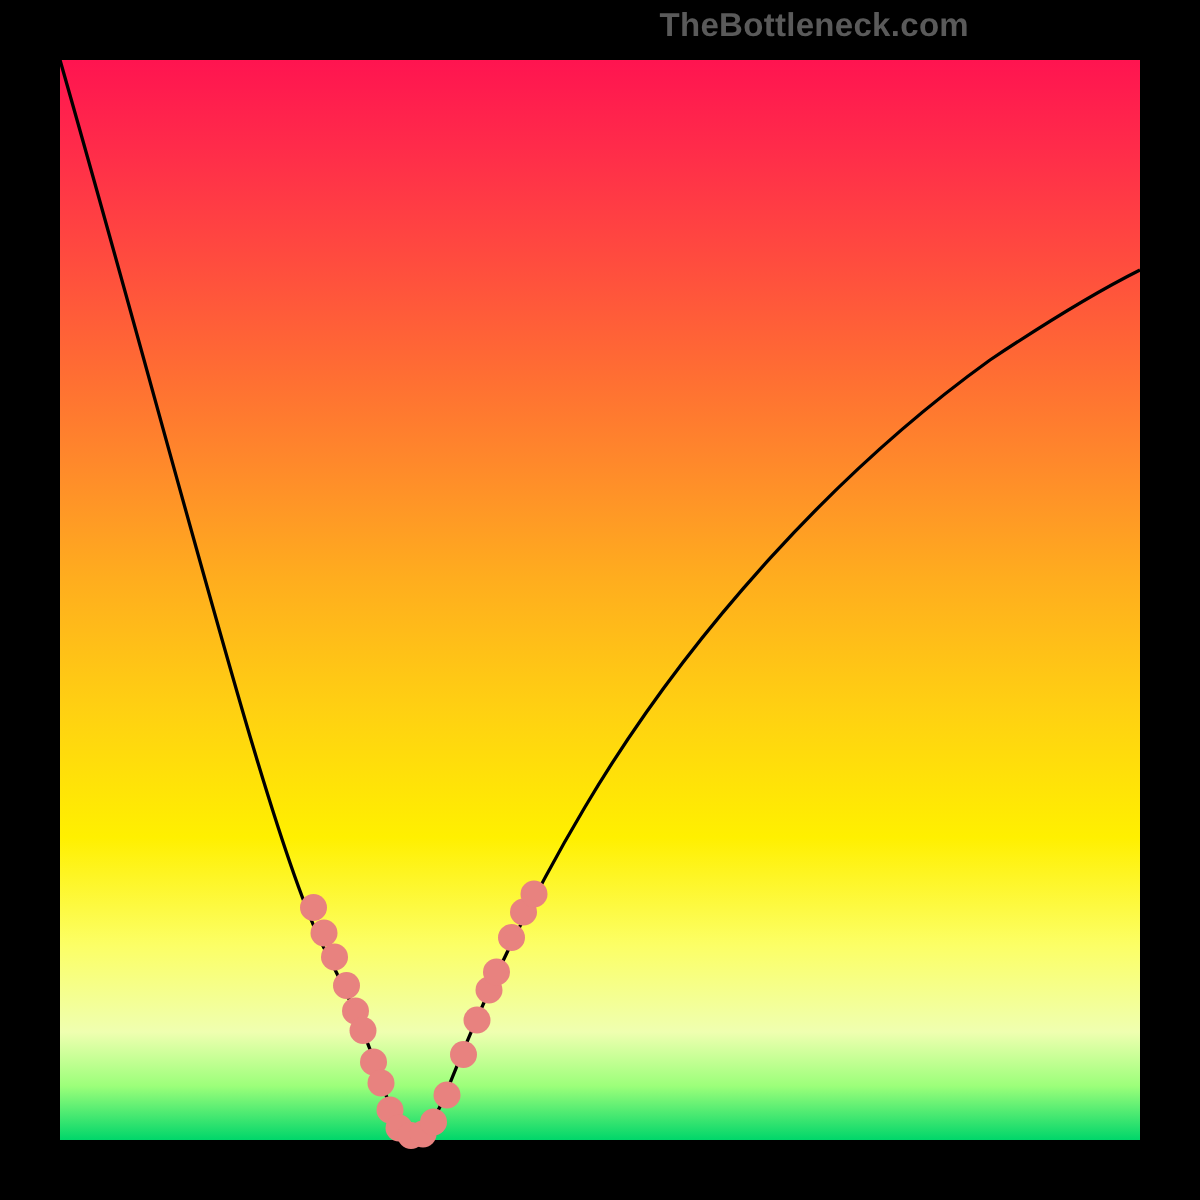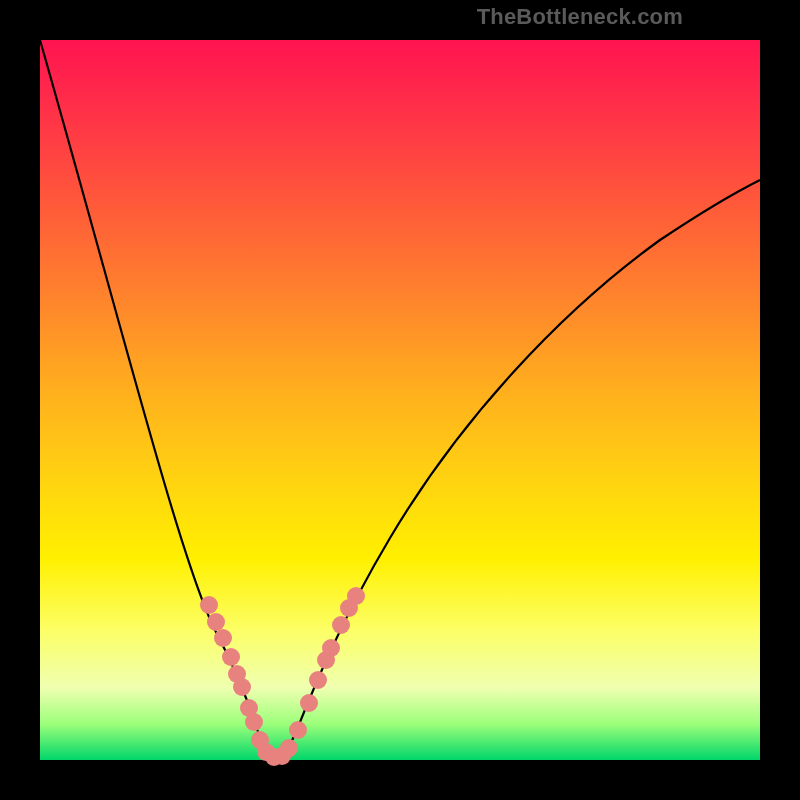--- a/index.html
+++ b/index.html
@@ -9,21 +9,20 @@
     height: 800px;
     background: #000;
     font-family: Arial, Helvetica, sans-serif;
     overflow: hidden;
   }
   .outer {
     position: relative;
     width: 656px;
     height: 800px;
     background: #000;
-    padding-left: 37px;
   }
   .watermark {
     position: absolute;
     top: 4px;
     right: 10px;
     color: #5a5a5a;
     font-size: 22px;
     font-weight: 600;
     letter-spacing: 0.2px;
   }

